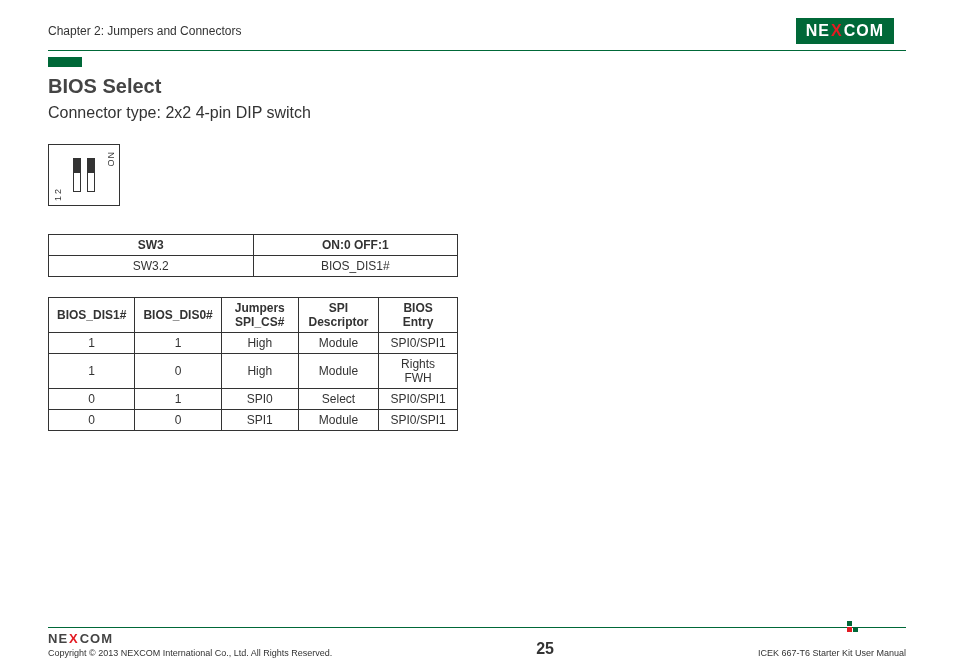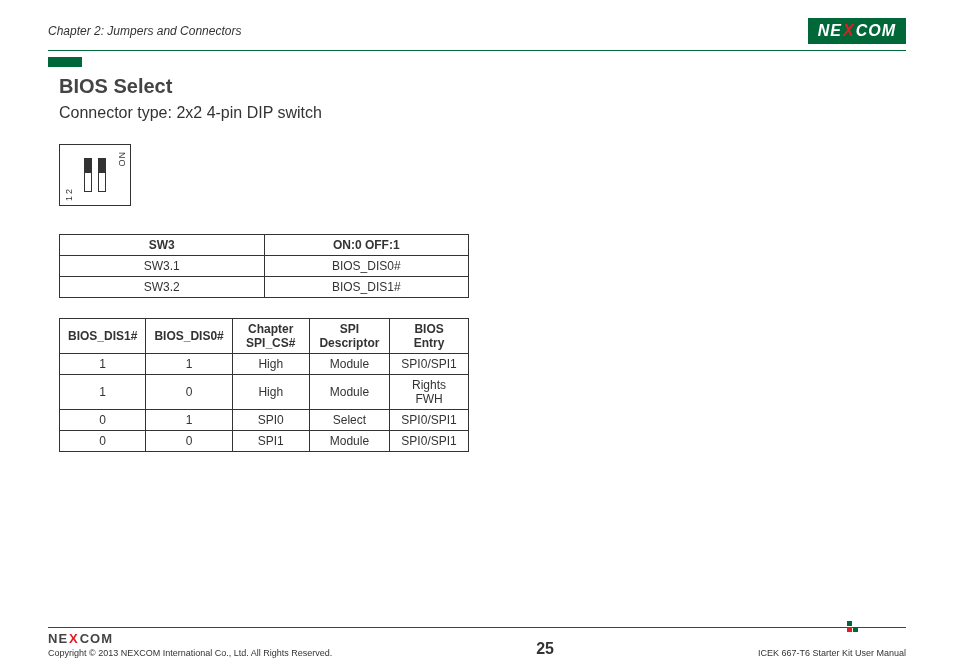--- a/index.html
+++ b/index.html
@@ -8,22 +8,21 @@
     height: 672px;
     font-family: "Segoe UI", Arial, sans-serif;
     color: #333;
     background: #fff;
     position: relative;
   }
   .header {
     display: flex;
     justify-content: space-between;
     align-items: center;
-    padding: 18px 48px 0 48px;
-    font-style: italic;
+    padding: 18px 60px 0 48px;
   }
   .chapter-title {
     font-size: 12px;
     color: #333;
   }
   .logo-top {
     background: #006838;
     color: #fff;
     font-weight: bold;
     font-size: 16px;
@@ -39,21 +38,20 @@
     border-top: 1.5px solid #006838;
   }
   .header-accent {
     position: absolute;
     left: 0; top: 6px;
     width: 34px; height: 10px;
     background: #006838;
   }
   .content {
     padding: 24px 48px 0 48px;
-    margin-left: 11px;
   }
   .section-title {
     font-size: 20px;
     font-weight: bold;
     color: #444;
     margin-bottom: 4px;
   }
   .subline {
     font-size: 16px;
     color: #333;
@@ -211,36 +209,32 @@
 
   <table class="table1">
     <thead>
       <tr>
         <th>SW3</th>
         <th>ON:0 OFF:1</th>
       </tr>
     </thead>
     <tbody>
       <tr>
-        <td>SW3.1</td>
-        <td>BIOS_DIS0#</td>
-      </tr>
-      <tr>
         <td>SW3.2</td>
         <td>BIOS_DIS1#</td>
       </tr>
     </tbody>
   </table>
 
   <table class="table2">
     <thead>
       <tr>
         <th>BIOS_DIS1#</th>
         <th>BIOS_DIS0#</th>
-        <th>Chapter SPI_CS#</th>
+        <th>Jumpers SPI_CS#</th>
         <th>SPI Descriptor</th>
         <th>BIOS Entry</th>
       </tr>
     </thead>
     <tbody>
       <tr>
         <td>1</td>
         <td>1</td>
         <td>High</td>
         <td>Module</td>

